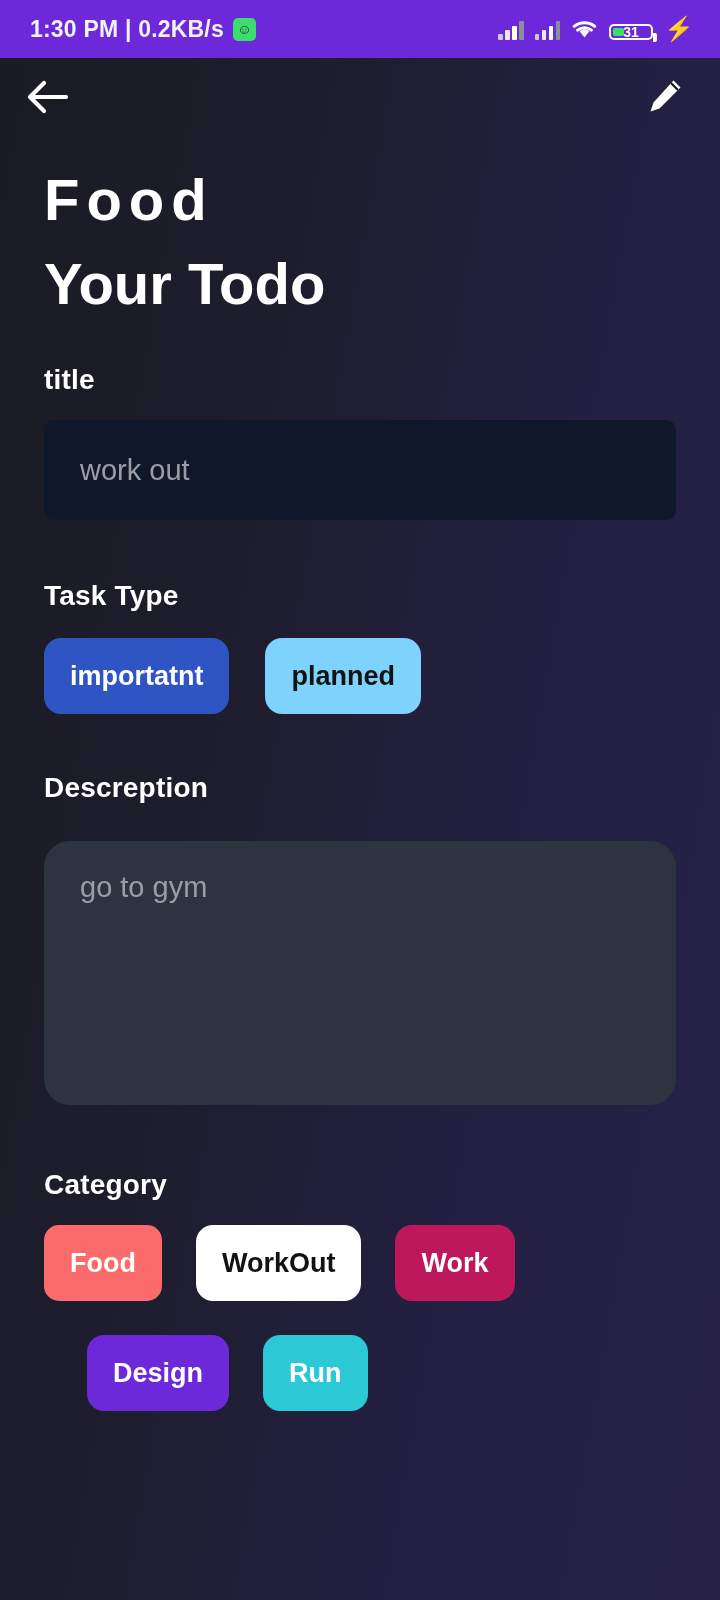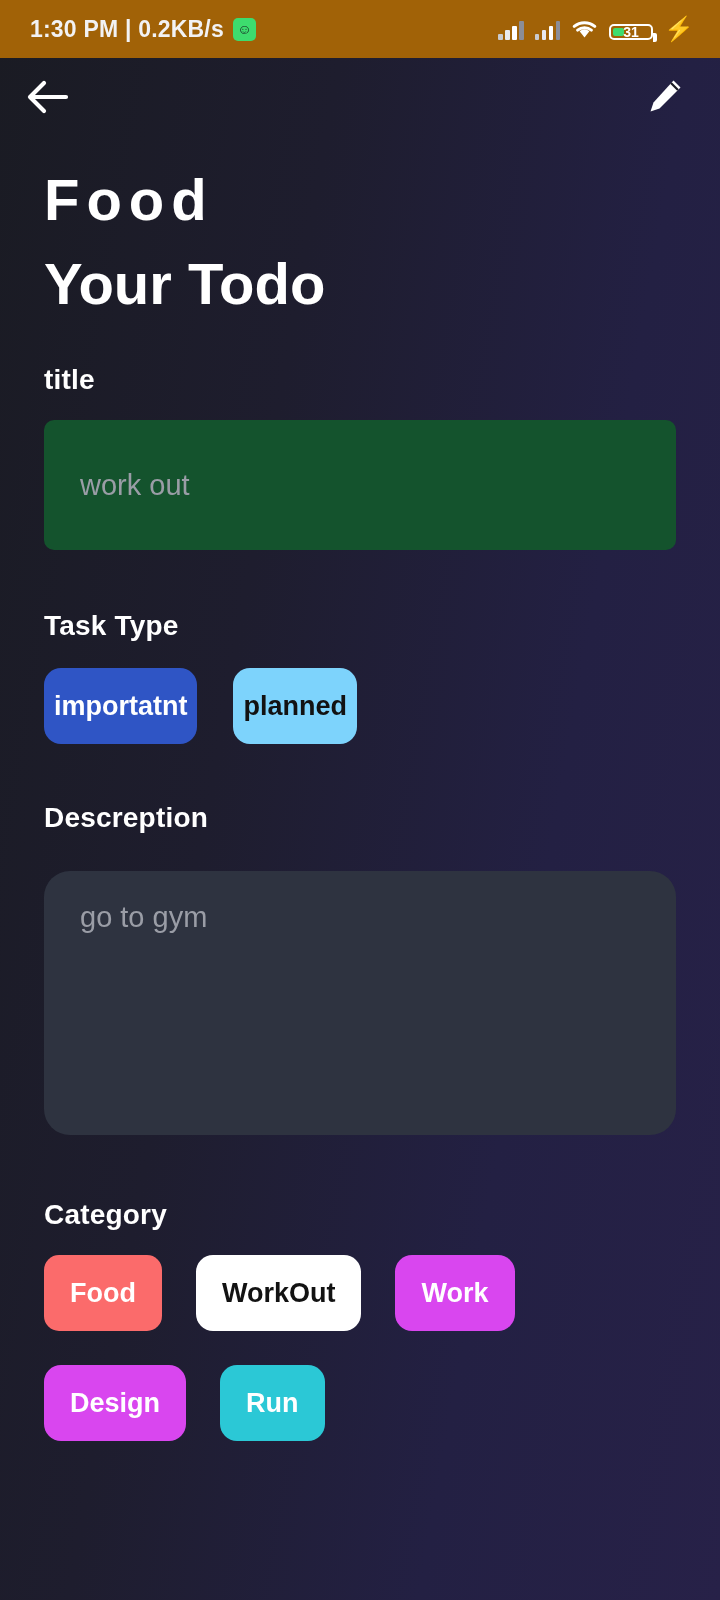--- a/index.html
+++ b/index.html
@@ -8,21 +8,21 @@
     font-family: "Liberation Sans", sans-serif;
     background: linear-gradient(100deg, #1a1b23 0%, #1e1d2e 35%, #232043 70%, #272148 100%);
     color:#ffffff;
     overflow:hidden;
     position:relative;
   }
 
   
   .statusbar{
     height:58px;
-    background:#a16207;
+    background:#6d28d9;
     display:flex; align-items:center; justify-content:space-between;
     padding:0 26px 0 30px;
   }
   .status-left{ display:flex; align-items:center; gap:9px; }
   .status-time{
     font-size:23px; font-weight:700; color:#f2f2f4; letter-spacing:.2px;
     white-space:nowrap;
   }
   .andro-badge{
     width:23px;height:23px;border-radius:5px;background:#3ddc6e;
@@ -71,44 +71,44 @@
   .page-title .l1{ display:block; letter-spacing:7px; }
   .page-title .l2{ display:block; letter-spacing:0px; }
 
   
   .section{ padding:0 44px; }
   .label{
     font-size:28px; font-weight:700; color:#ffffff; letter-spacing:.2px;
   }
   .field{
     margin-top:24px;
-    background:#14532d;
+    background:#0f172a;
     border-radius:10px;
     display:flex; align-items:center;
     padding:0 36px;
-    height:130px;
+    height:100px;
   }
   .field .ph{ font-size:29px; color:#9a9da6; }
   .textarea{
     margin-top:37px;
     background:#2e3340;
     border-radius:26px;
     height:264px;
     padding:30px 36px;
   }
   .textarea .ph{ font-size:29px; color:#9a9da6; }
 
   
   .chips{ display:flex; flex-wrap:wrap; gap:36px; margin-top:26px; }
   .chip{
     border-radius:17px;
     font-size:27px; font-weight:700;
     display:flex; align-items:center; justify-content:center;
     cursor:pointer;
-    padding:0 10px;
+    padding:0 26px;
     height:76px;
     white-space:nowrap;
   }
   .cat-chips{ display:flex; flex-wrap:wrap; gap:34px; margin-top:24px; max-width:560px; }
   .cat-chip{
     border-radius:17px;
     font-size:27px; font-weight:700;
     display:flex; align-items:center; justify-content:center;
     cursor:pointer;
     height:76px;
@@ -203,23 +203,23 @@
 
 <div class="section mt-cat">
   <div class="label">Category</div>
   <div class="cat-chips">
     <div class="cat-chip" style="background: rgb(251, 107, 107); color: rgb(255, 255, 255); border-radius: 15px;">
       <span>Food</span>
     </div>
     <div class="cat-chip" style="background: rgb(255, 255, 255); color: rgb(18, 18, 18);">
       <span>WorkOut</span>
     </div>
-    <div class="cat-chip" style="background: #d946ef; color: rgb(255, 255, 255);">
+    <div class="cat-chip" style="background: #be185d; color: rgb(255, 255, 255);">
       <span>Work</span>
     </div>
-    <div class="cat-chip" style="background: #d946ef; color: rgb(255, 255, 255);">
+    <div class="cat-chip" style="background: #6d28d9; color: rgb(255, 255, 255); margin-left: 43px;">
       <span>Design</span>
     </div>
     <div class="cat-chip" style="background: rgb(43, 200, 214); color: rgb(255, 255, 255);">
       <span>Run</span>
     </div>
   </div>
 </div>
 
 </body></html>

